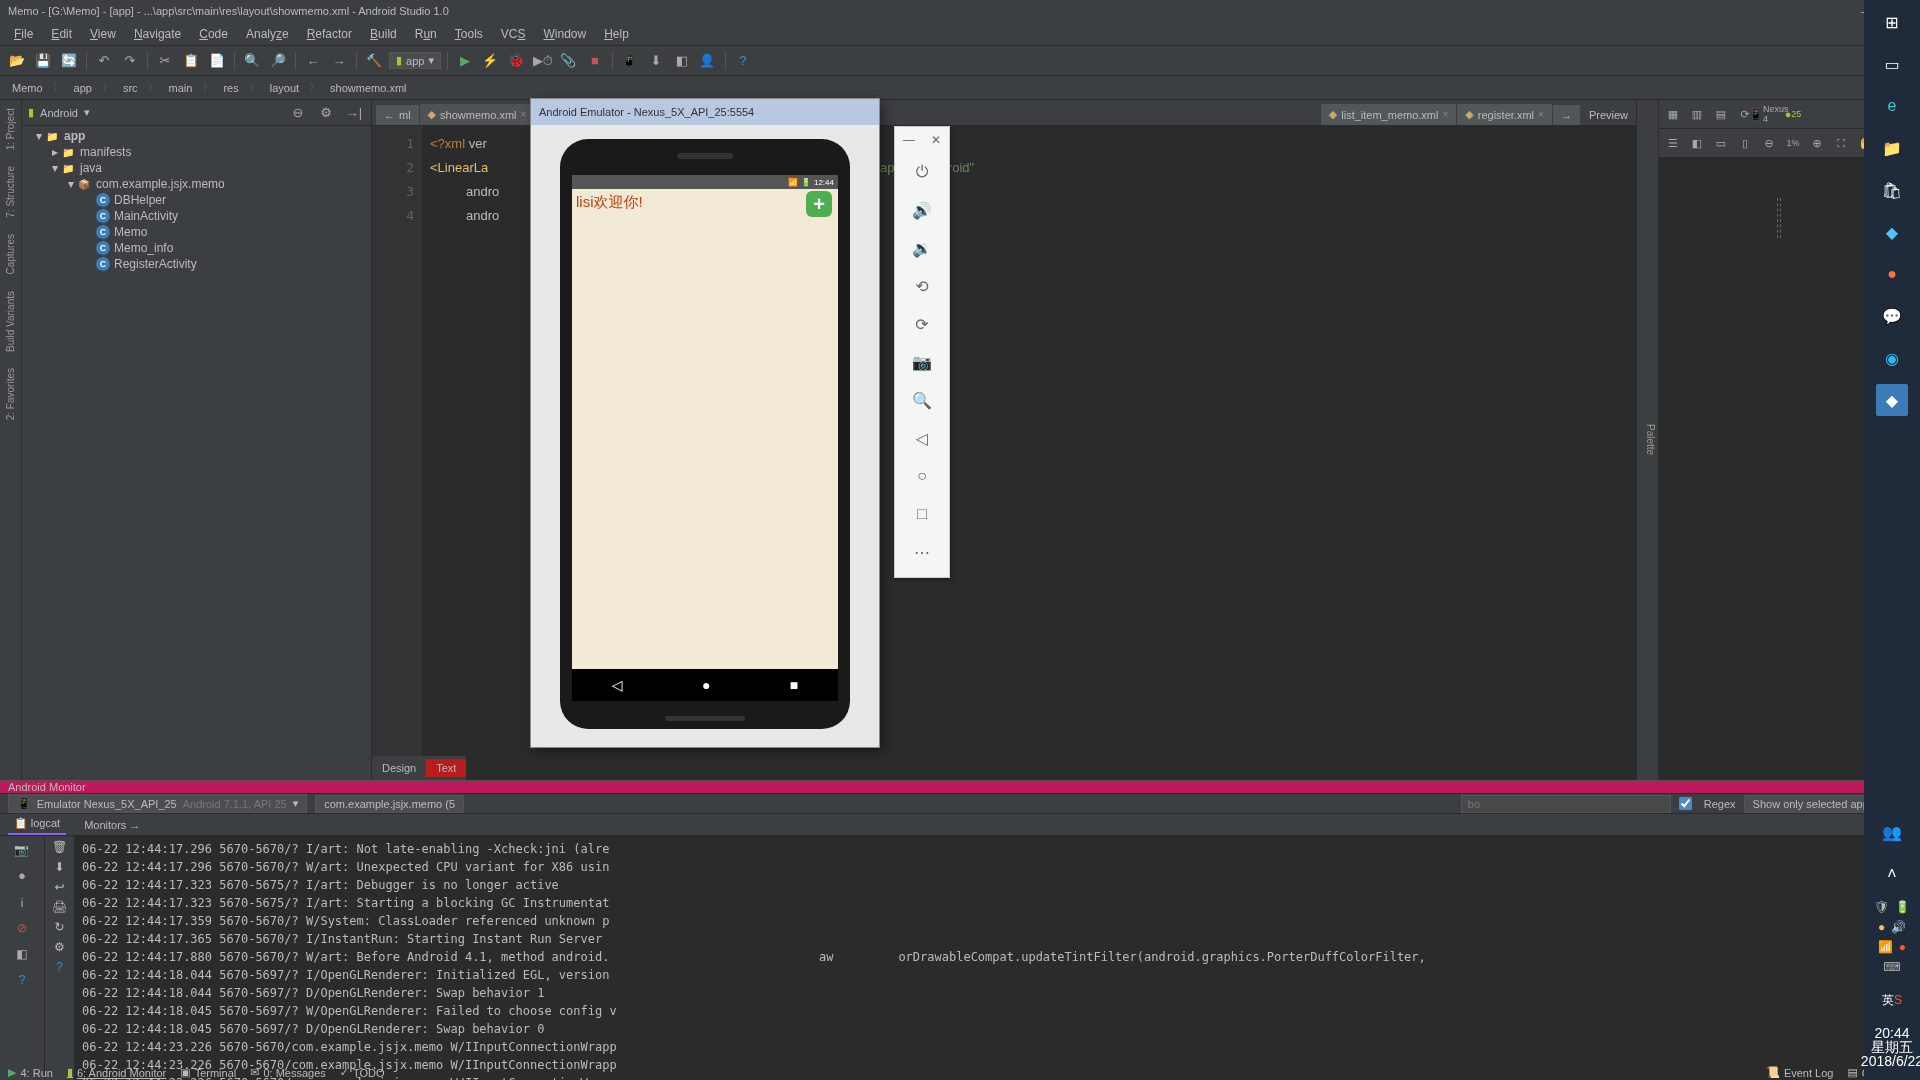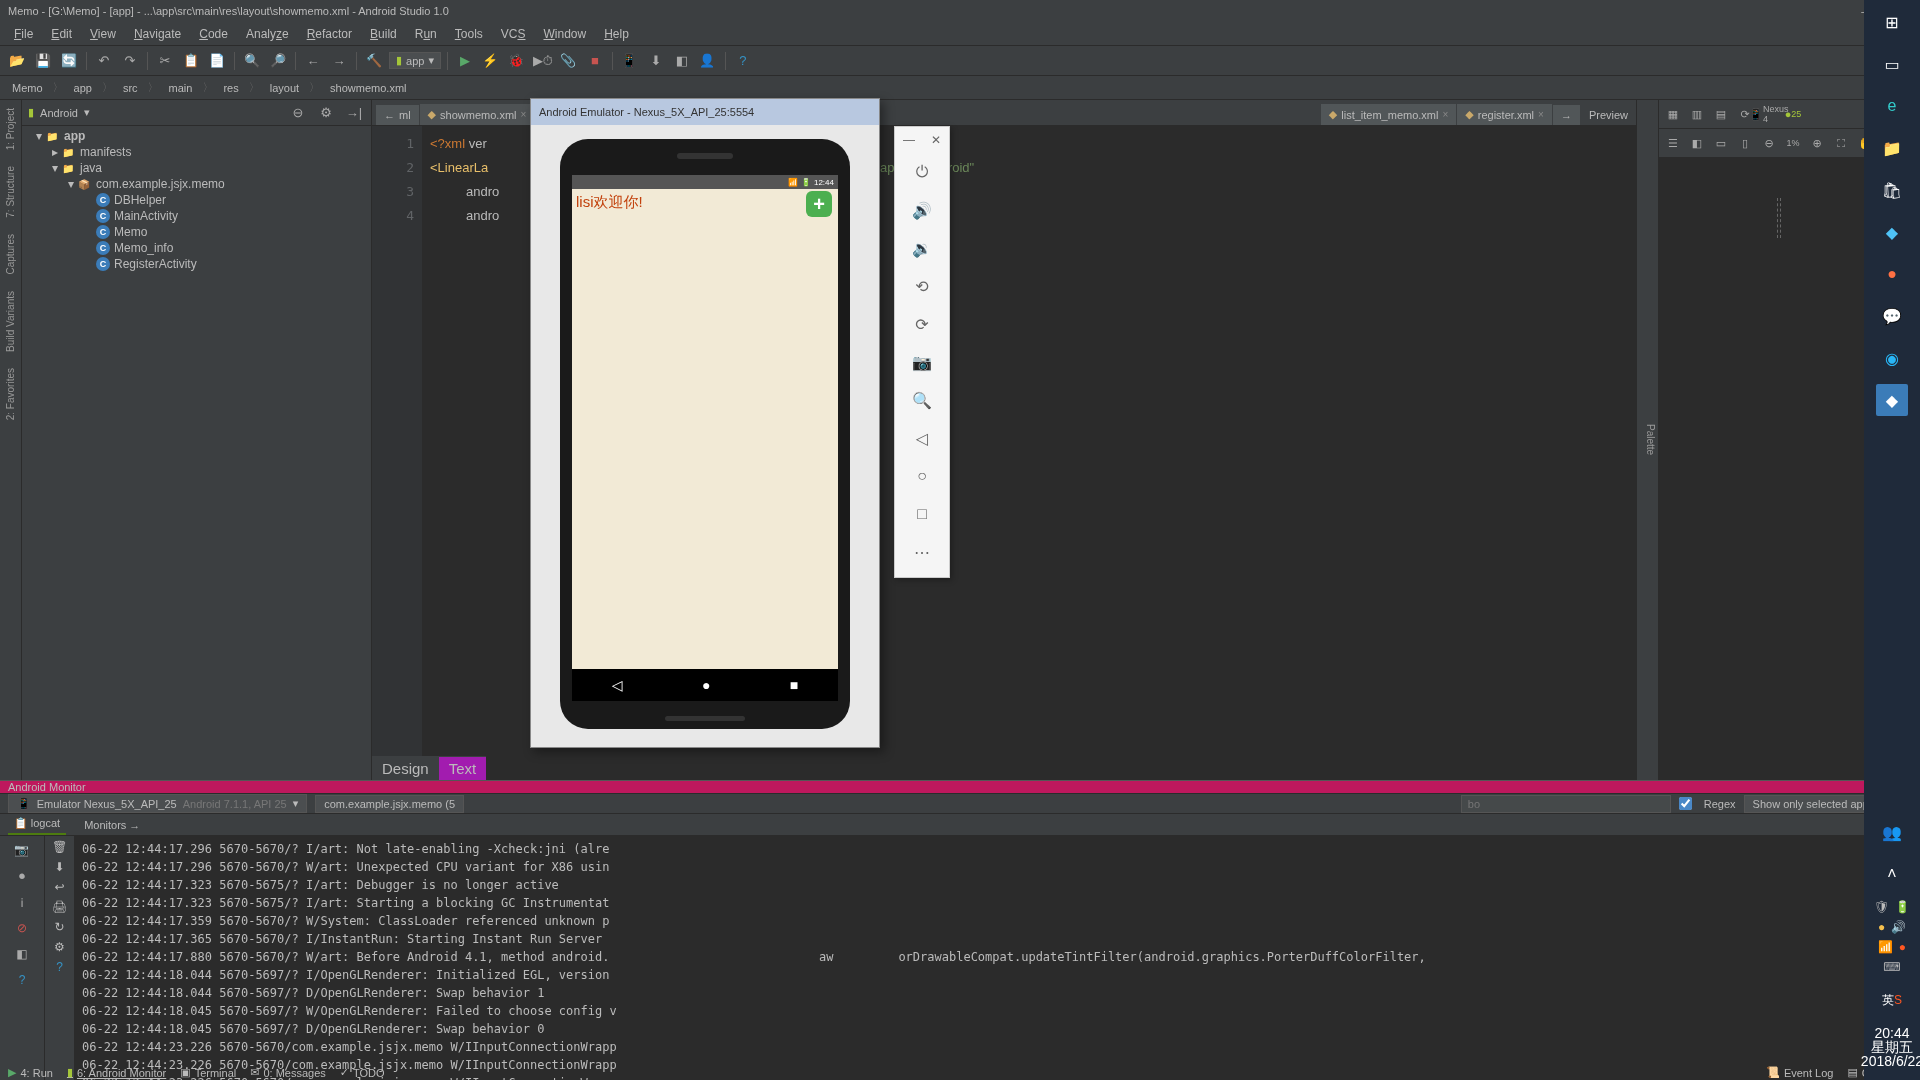--- a/index.html
+++ b/index.html
@@ -35,35 +35,35 @@
 .edtab{padding:4px 8px;background:#515658;font-size:11px;display:flex;align-items:center;gap:4px;cursor:pointer}
 .edtab.active{background:#4e5254}
 .edtab .x{color:#888;font-size:10px}
 .edbody{flex:1;display:flex;background:#2b2b2b;position:relative;overflow:hidden}
 .gutter{width:50px;background:#313335;color:#606366;text-align:right;padding:6px 8px 0 0;font-family:Consolas,monospace;font-size:13px;line-height:24px}
 .code{flex:1;padding:6px 0 0 8px;font-family:Consolas,monospace;font-size:13px;line-height:24px;color:#a9b7c6}
 .code .tag{color:#e8bf6a}
 .code .attr{color:#bababa}
 .code .str{color:#6a8759}
 .code .decl{color:#cc7832}
-.dtabs{position:absolute;bottom:0;left:0;height:24px;background:#3c3f41;display:flex;align-items:center;font-size:15px}
+.dtabs{position:absolute;bottom:0;left:0;height:24px;background:#3c3f41;display:flex;align-items:center;font-size:11px}
 .dtabs span{padding:3px 10px;cursor:pointer}
-.dtabs .active{background:#a21caf}
+.dtabs .active{background:#b91c1c}
 .preview{width:240px;background:#3c3f41;border-left:1px solid #2b2b2b;display:flex;flex-direction:column}
 .prevtools{display:flex;gap:4px;padding:4px;border-bottom:1px solid #2b2b2b;flex-wrap:wrap}
 .prevtools .pt{width:20px;height:20px;display:flex;align-items:center;justify-content:center;color:#aaa;font-size:11px}
 .palette{width:22px;background:#3c3f41;writing-mode:vertical-rl;text-align:center;padding:6px 2px;font-size:10px;color:#999;border-left:1px solid #2b2b2b}
 .rightgutter{width:22px;background:#3c3f41;border-left:1px solid #2b2b2b}
 .monitor{height:280px;background:#2b2b2b;display:flex;flex-direction:column;border-top:1px solid #555}
 .monhead{height:22px;background:#be185d;display:flex;align-items:center;padding:0 8px;font-size:11px;border-bottom:1px solid #2b2b2b}
 .monrow{height:28px;background:#3c3f41;display:flex;align-items:center;padding:0 8px;gap:8px;font-size:11px;border-bottom:1px solid #2b2b2b}
 .monsel{background:#4b4e50;border:1px solid #555;padding:2px 8px;display:flex;align-items:center;gap:6px}
 .montabs{height:26px;background:#3c3f41;display:flex;align-items:center;padding:0 8px;gap:12px;font-size:11px;border-bottom:1px solid #2b2b2b}
 .montabs .mt{padding:3px 6px;cursor:pointer}
-.montabs .mt.active{border-bottom:2px solid #4d7c0f}
+.montabs .mt.active{border-bottom:2px solid #8b5cf6}
 .logarea{flex:1;display:flex;background:#2b2b2b}
 .logtools{width:44px;background:#3c3f41;display:flex;flex-direction:column;align-items:center;padding:4px 0;gap:6px}
 .logtools .lt{width:20px;height:20px;color:#aaa;display:flex;align-items:center;justify-content:center;font-size:12px;cursor:pointer}
 .logtools2{width:30px;background:#3c3f41;border-left:1px solid #2b2b2b;display:flex;flex-direction:column;align-items:center;padding:4px 0;gap:6px}
 .logtext{flex:1;overflow:hidden;padding:4px 8px;font-family:Consolas,monospace;font-size:12px;line-height:18px;color:#bbb;white-space:pre}
 .bottombar{height:24px;background:#3c3f41;display:flex;align-items:center;padding:0 8px;gap:14px;font-size:11px;border-top:1px solid #2b2b2b}
 .bottombar .btab{display:flex;align-items:center;gap:4px;cursor:pointer}
 .bottombar .grow{flex:1}
 
 .emulator{position:absolute;left:530px;top:98px;width:350px;height:650px;background:#e8e8e8;border:1px solid #888;box-shadow:4px 4px 10px rgba(0,0,0,.4);z-index:50}

